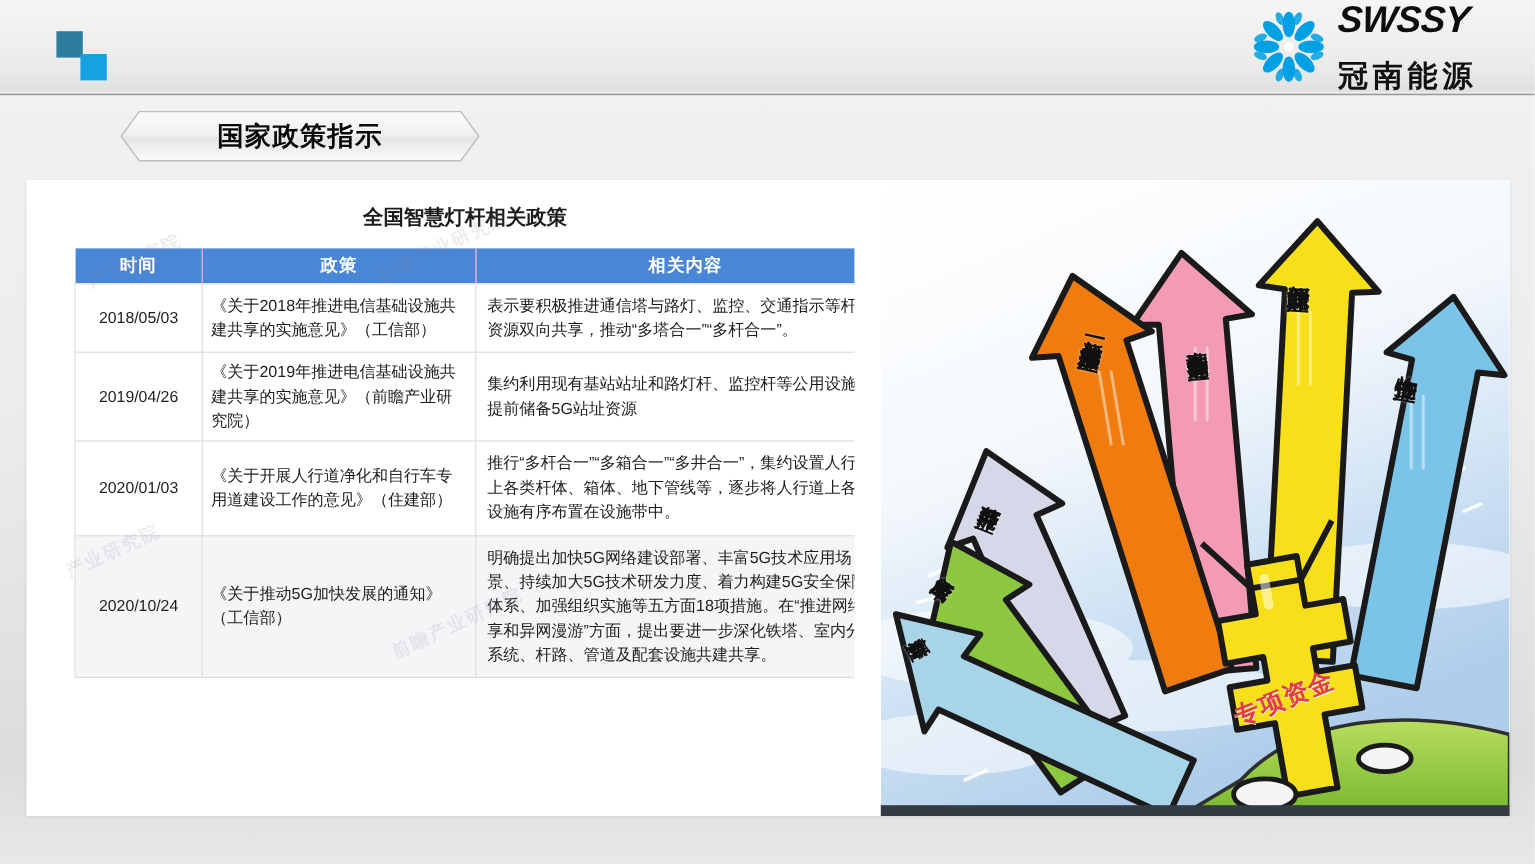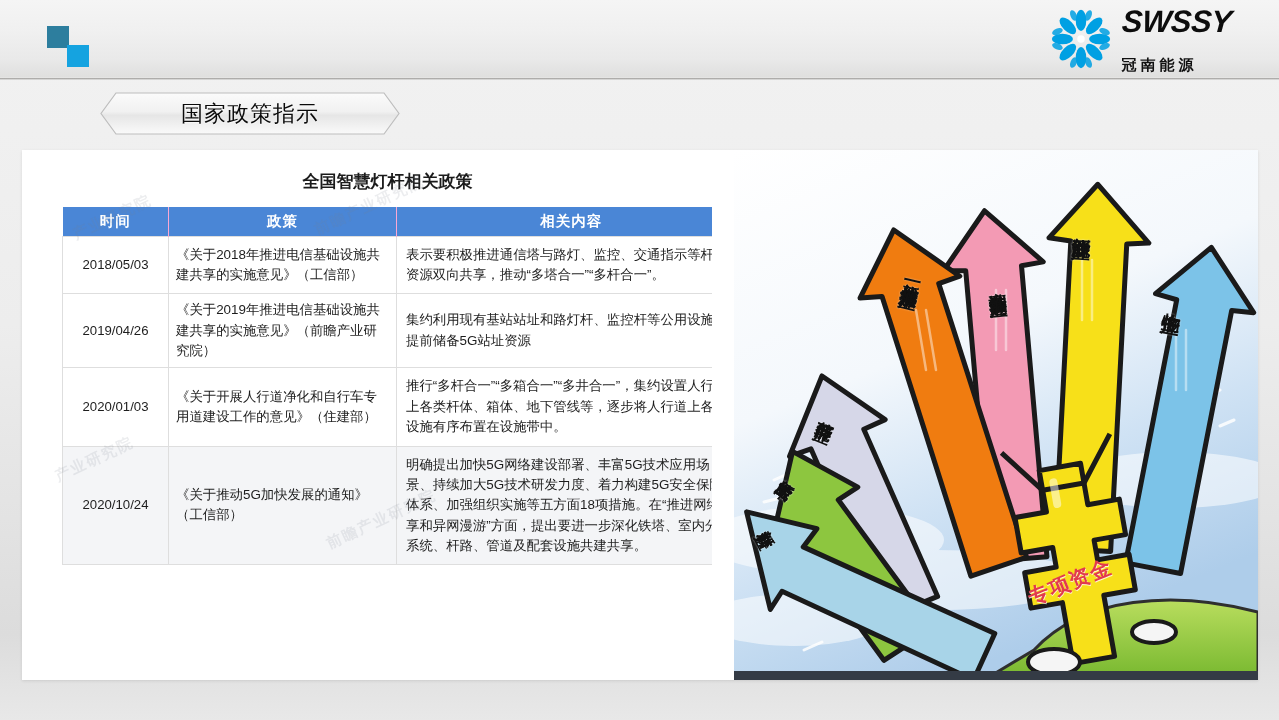--- a/index.html
+++ b/index.html
@@ -34,31 +34,31 @@
   
   #brand { position: absolute; right: 48px; top: 8px; height: 62px; display:flex; align-items:center; gap:10px; }
   #brand-mark { width: 62px; height: 62px; }
   #brand-text { display:flex; flex-direction:column; justify-content:center; }
   #brand-name {
     font-size: 31px; font-weight: bold; letter-spacing: -0.5px;
     color:#0d0d0d; line-height: 1; font-style: italic;
     transform: skewX(-4deg);
   }
   #brand-sub {
-    font-size: 15px; font-weight: bold; color:#111; letter-spacing: 4px;
+    font-size: 25px; font-weight: bold; color:#111; letter-spacing: 4px;
     margin-top: 20px; line-height:1;
   }
 
   
   #ribbon-wrap { position:absolute; left:100px; top:92px; width: 300px; height: 43px; }
   #ribbon-svg { position:absolute; left:0; top:0; }
   #ribbon-label {
     position:absolute; left:0; top:0; width:300px; height:43px;
     display:flex; align-items:center; justify-content:center;
-    font-size: 22px; font-weight:normal; color:#0a0a0a; letter-spacing:1px;
+    font-size: 22px; font-weight:bold; color:#0a0a0a; letter-spacing:1px;
     text-shadow: 0 1px 1px rgba(255,255,255,0.7);
   }
 
   
   #content-panel {
     position:absolute; left:22px; top:150px; width:1236px; height:530px;
     background:#ffffff;
     box-shadow: 0 1px 3px rgba(0,0,0,0.10);
   }
 

